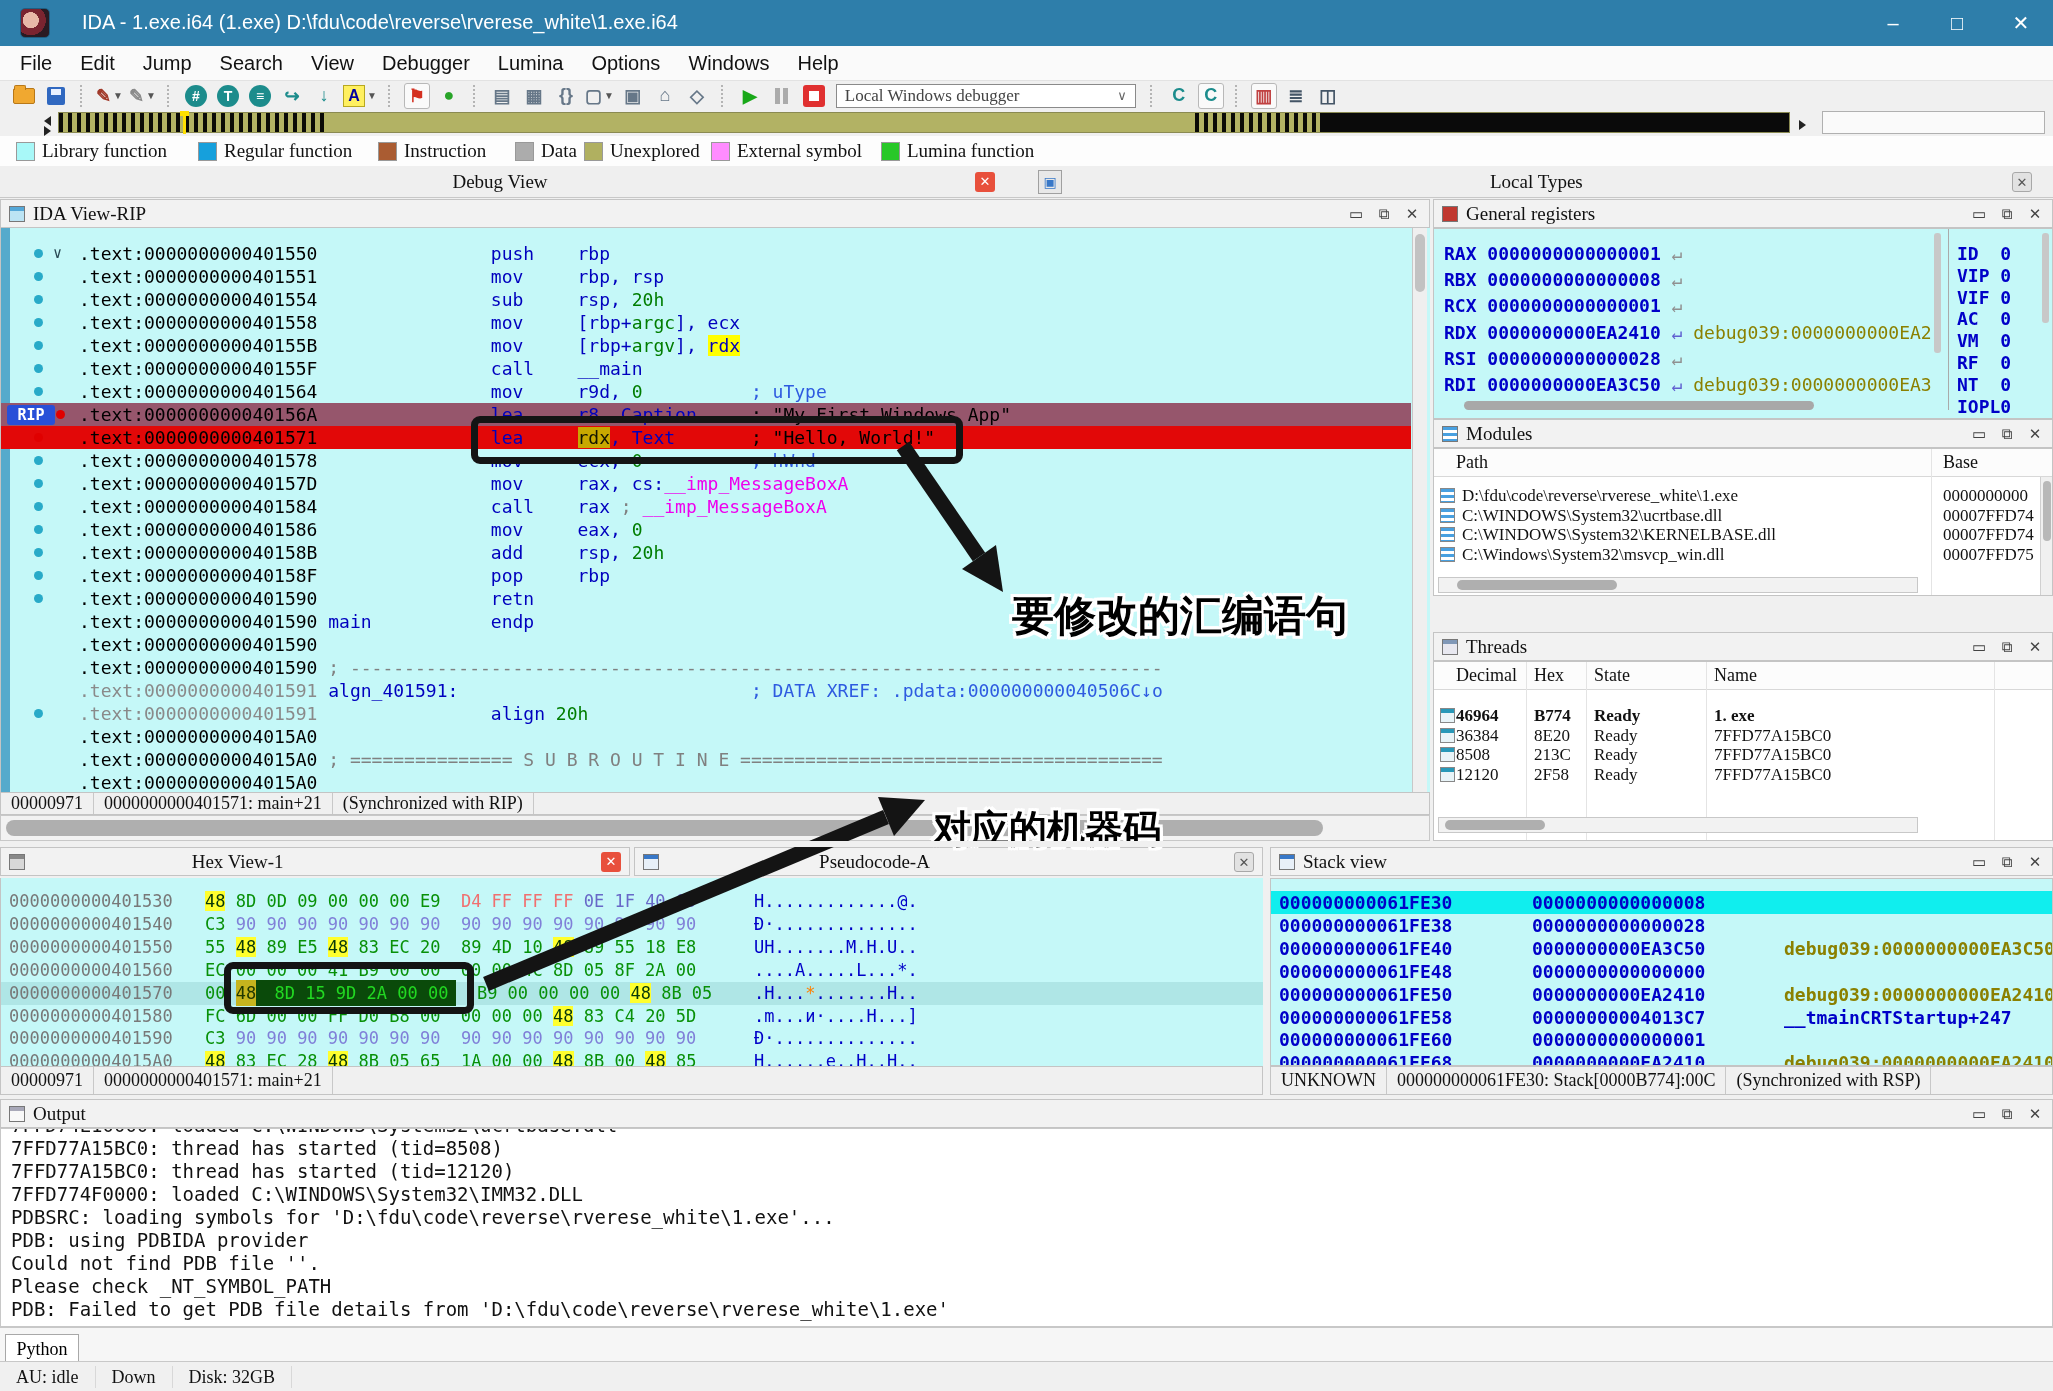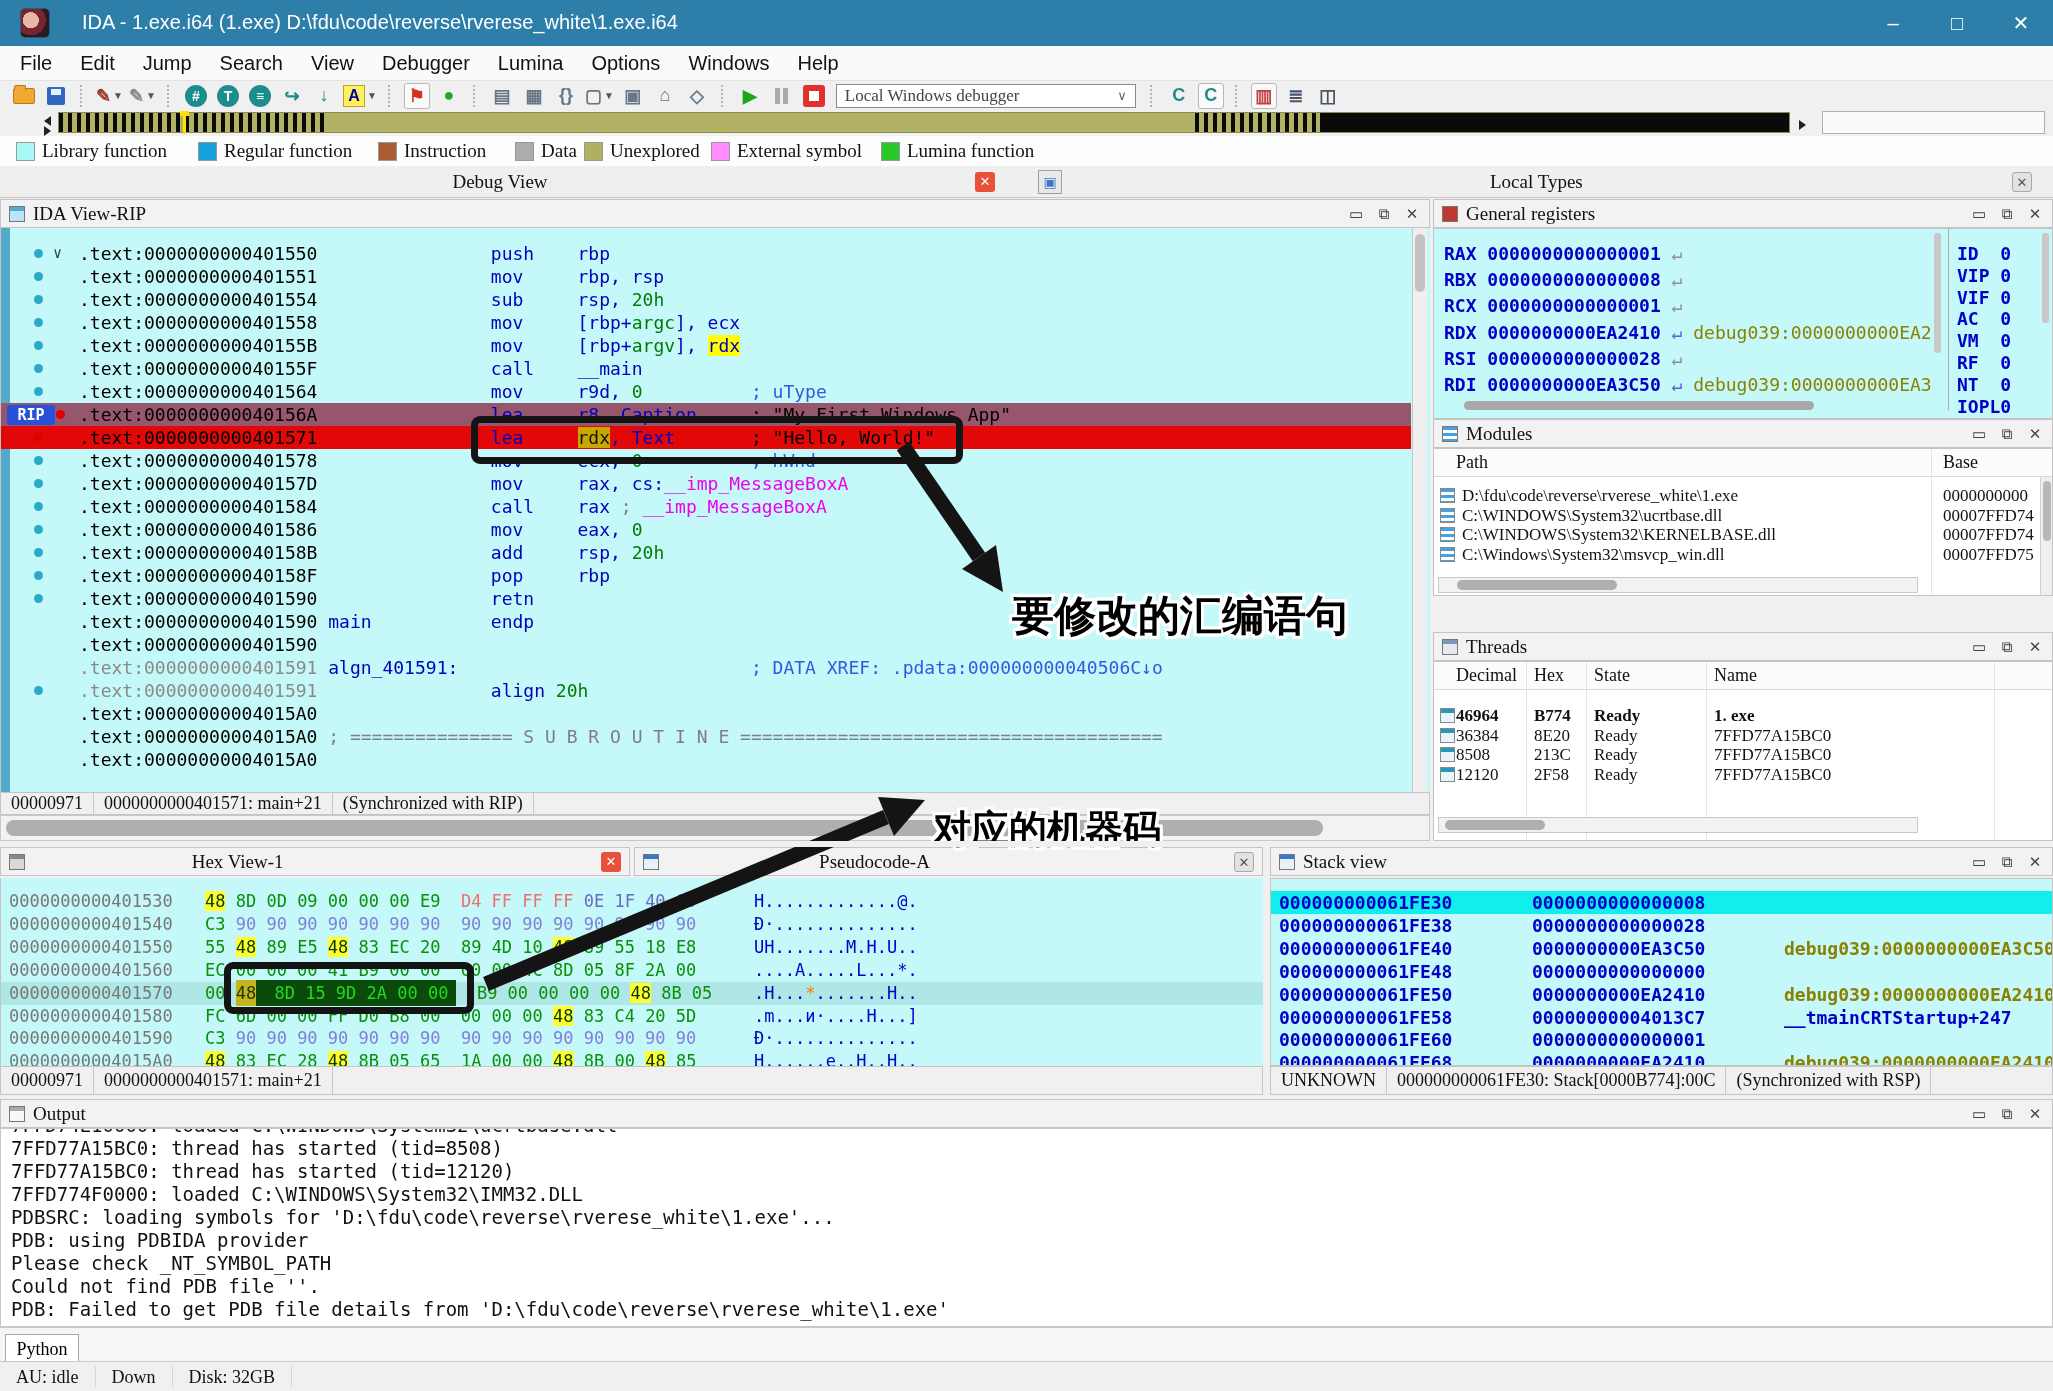--- a/index.html
+++ b/index.html
@@ -369,20 +369,21 @@
         <div class="dline redrow"><span class="dot red"></span><span class="sa">.text:0000000000401571</span><span class="sm">                lea     </span><span class="syo">rdx</span><span class="sm">, Text</span><span class="sss9">       ; "Hello, World!"</span></div>
         <div class="dline"><span class="dot"></span><span class="sa">.text:0000000000401578</span><span class="sm">                mov     ecx, </span><span class="sn">0</span><span class="sm">          </span><span class="sc">; hWnd</span></div>
         <div class="dline"><span class="dot"></span><span class="sa">.text:000000000040157D</span><span class="sm">                mov     rax, cs:</span><span class="smg">__imp_MessageBoxA</span></div>
         <div class="dline"><span class="dot"></span><span class="sa">.text:0000000000401584</span><span class="sm">                call    rax</span><span class="sg"> ; </span><span class="smg">__imp_MessageBoxA</span></div>
         <div class="dline"><span class="dot"></span><span class="sa">.text:0000000000401586</span><span class="sm">                mov     eax, </span><span class="sn">0</span></div>
         <div class="dline"><span class="dot"></span><span class="sa">.text:000000000040158B</span><span class="sm">                add     rsp, </span><span class="sn">20h</span></div>
         <div class="dline"><span class="dot"></span><span class="sa">.text:000000000040158F</span><span class="sm">                pop     rbp</span></div>
         <div class="dline"><span class="dot"></span><span class="sa">.text:0000000000401590</span><span class="sm">                retn</span></div>
         <div class="dline"><span class="sa">.text:0000000000401590</span><span class="sm"> main           endp</span></div>
         <div class="dline"><span class="sa">.text:0000000000401590</span></div>
+        <div class="dline"><span class="sa">.text:0000000000401590</span><span class="sg"> ; ---------------------------------------------------------------------------</span></div>
         <div class="dline"><span class="sad">.text:0000000000401591</span><span class="sm"> algn_401591:</span><span class="sm">                           </span><span class="sc">; DATA XREF: .pdata:000000000040506C↓o</span></div>
         <div class="dline"><span class="dot"></span><span class="sad">.text:0000000000401591</span><span class="sm">                align </span><span class="sn">20h</span></div>
         <div class="dline"><span class="sa">.text:00000000004015A0</span></div>
         <div class="dline"><span class="sa">.text:00000000004015A0</span><span class="sg"> ; =============== S U B R O U T I N E =======================================</span></div>
         <div class="dline"><span class="sa">.text:00000000004015A0</span></div>
       </div>
     <div id="dv-vscroll">
         <div id="dv-vthumb"></div>
       </div>
   </div>
@@ -586,22 +587,22 @@
       </span>
   </div>
   <div id="out-content" class="abs">
     <div id="out-lines">
         <div class="oline">7FFD74E10000: loaded C:\WINDOWS\System32\ucrtbase.dll</div>
         <div class="oline">7FFD77A15BC0: thread has started (tid=8508)</div>
         <div class="oline">7FFD77A15BC0: thread has started (tid=12120)</div>
         <div class="oline">7FFD774F0000: loaded C:\WINDOWS\System32\IMM32.DLL</div>
         <div class="oline">PDBSRC: loading symbols for 'D:\fdu\code\reverse\rverese_white\1.exe'...</div>
         <div class="oline">PDB: using PDBIDA provider</div>
+        <div class="oline">Could not find PDB file ''.</div>
         <div class="oline">Please check _NT_SYMBOL_PATH</div>
-        <div class="oline">Could not find PDB file ''.</div>
         <div class="oline">PDB: Failed to get PDB file details from 'D:\fdu\code\reverse\rverese_white\1.exe'</div>
       </div>
   </div>
 
   <div id="pyrow" class="abs">
     <div id="pytab">Python</div>
   </div>
   <div id="statusbar" class="abs">
     <span>AU: idle</span>
     <span>Down</span>

